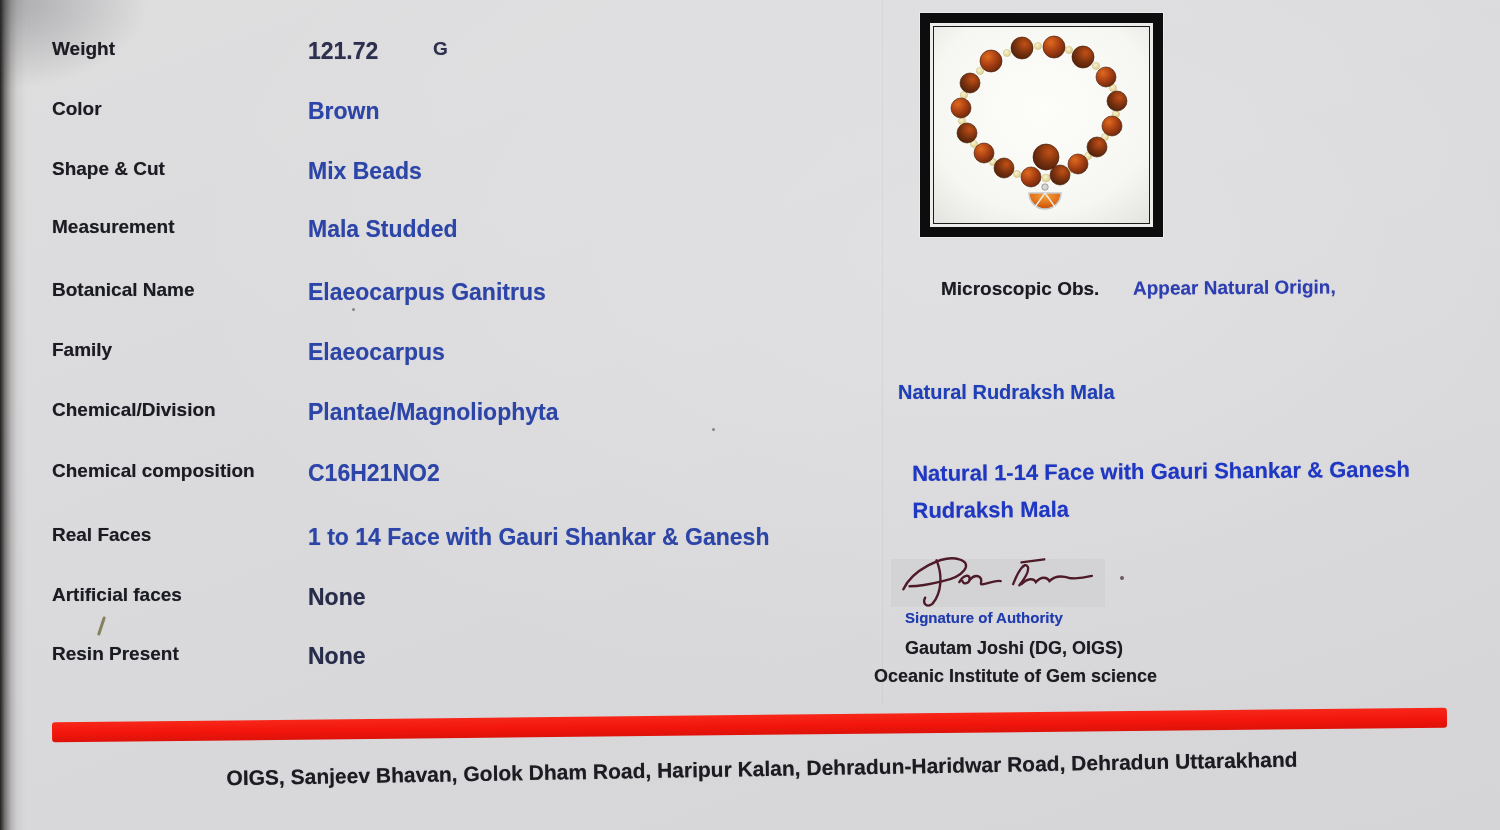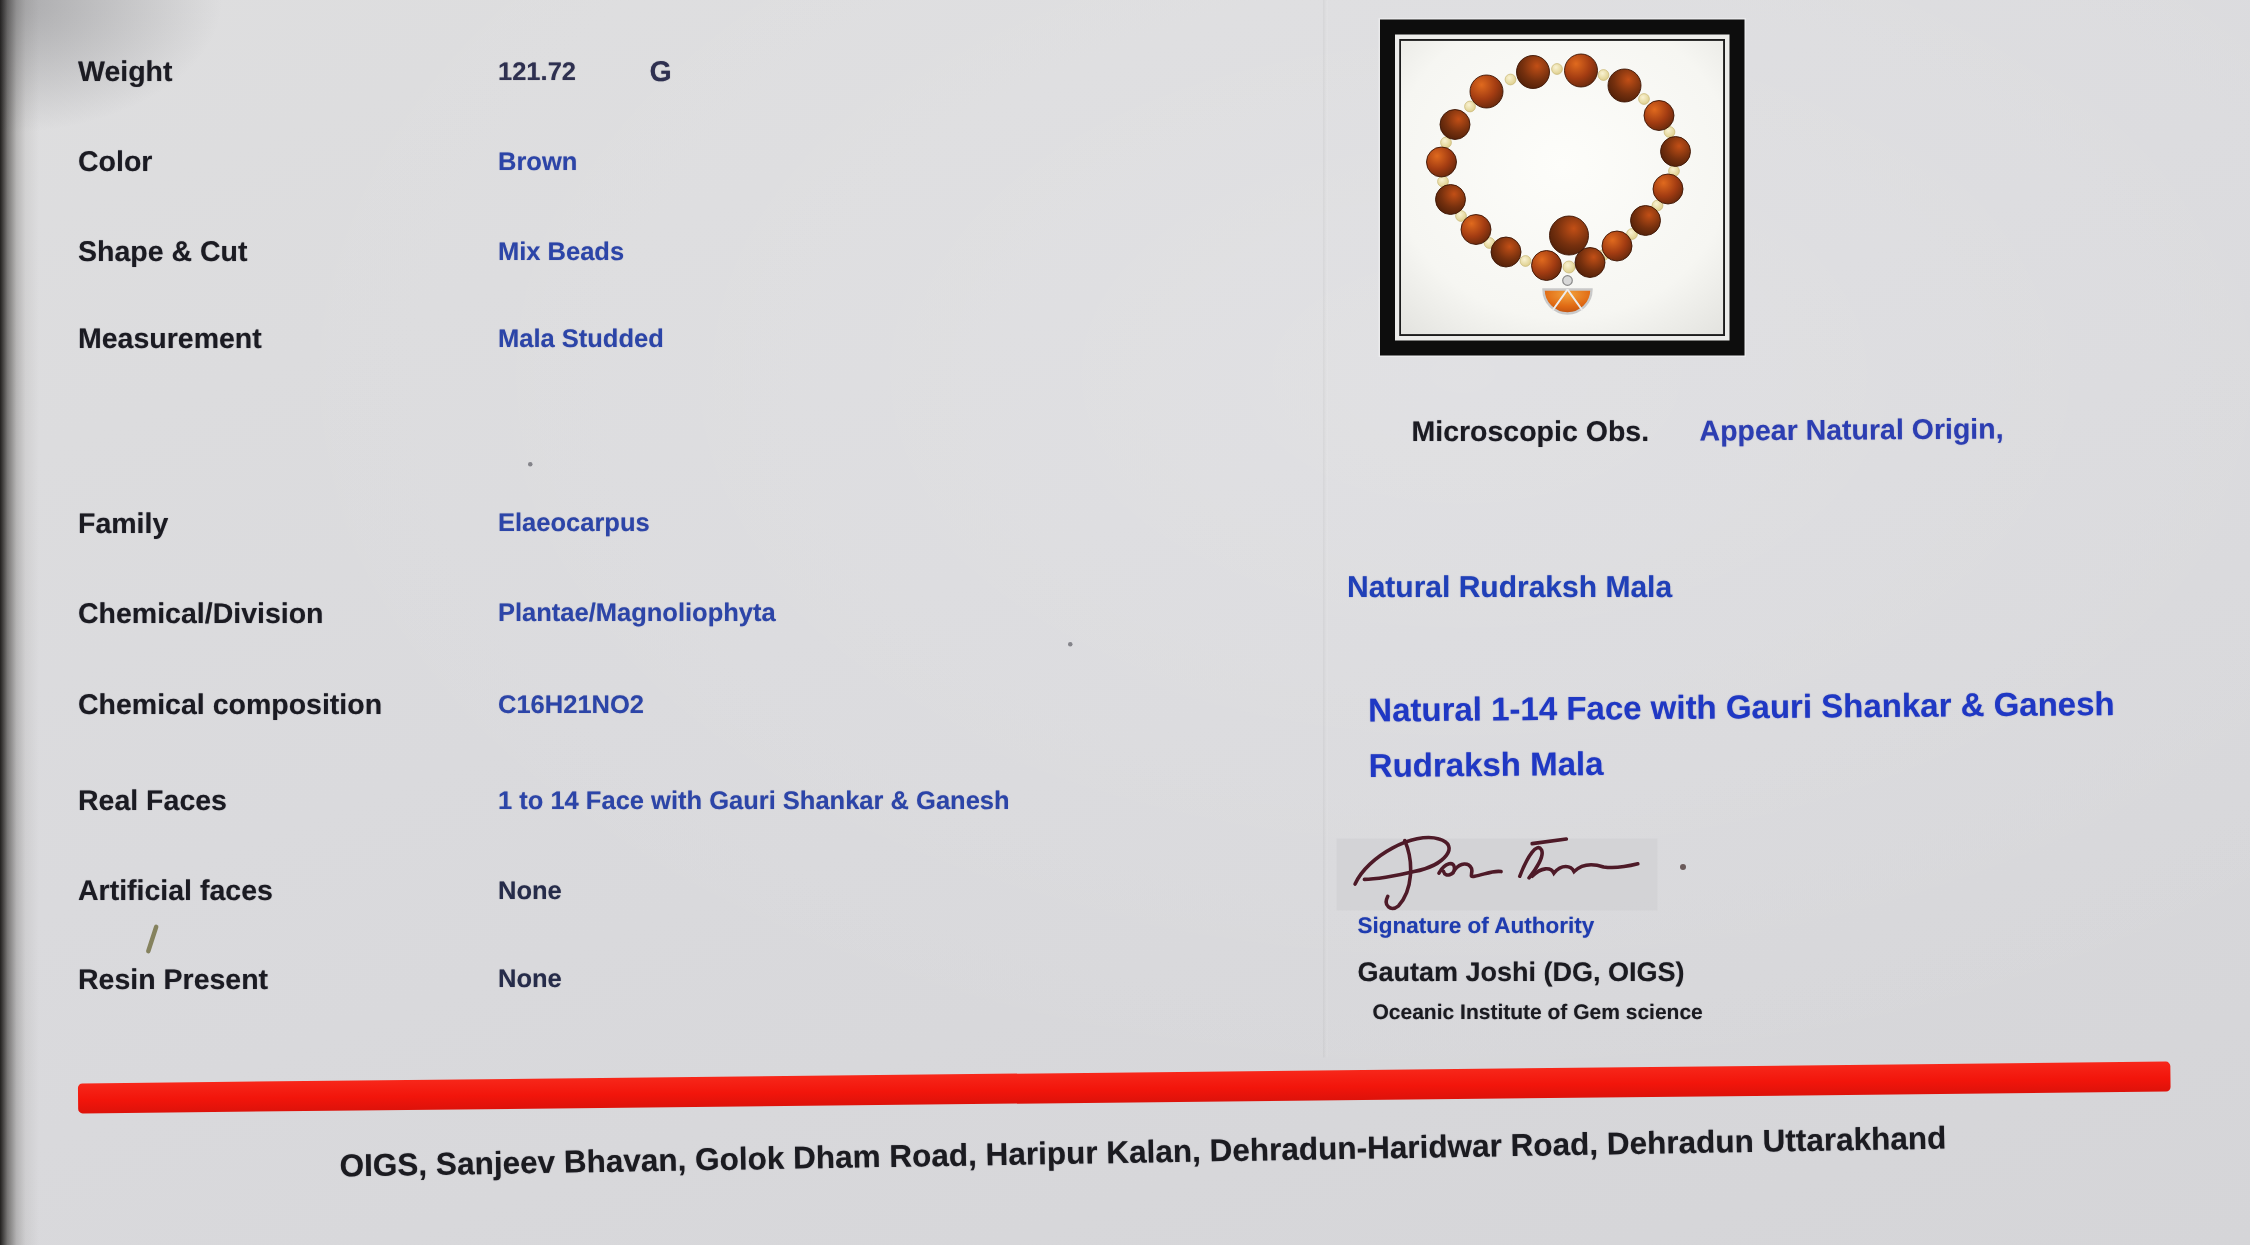--- a/index.html
+++ b/index.html
@@ -20,22 +20,22 @@
   .crease{position:absolute;left:882px;top:0;width:3px;height:705px;
     background:linear-gradient(to right,rgba(0,0,0,.045),rgba(255,255,255,.12));}
   .speck{position:absolute;border-radius:50%;background:#84848a;}
   .pen-mark{position:absolute;left:100px;top:616px;width:3px;height:20px;background:#6f6b3f;
     transform:rotate(18deg);border-radius:2px;opacity:.8;}
 
   
   .prop-row{position:absolute;left:0;width:780px;height:26px;padding-left:34px;}
   .plabel{position:absolute;left:52px;white-space:nowrap;
     font-weight:700;font-size:19px;color:#1b1b22;text-shadow:0 0 .7px rgba(10,10,30,.45);}
-  .pvalue{position:absolute;left:332px;white-space:nowrap;
-    font-weight:700;font-size:17px;color:#2c45a8;text-shadow:0 0 .7px rgba(20,30,120,.35);}
+  .pvalue{position:absolute;left:308px;white-space:nowrap;
+    font-weight:700;font-size:23px;color:#2c45a8;text-shadow:0 0 .7px rgba(20,30,120,.35);}
   .punit{position:absolute;left:433px;white-space:nowrap;
     font-weight:700;font-size:19px;color:#2e3050;text-shadow:0 0 .7px rgba(10,10,40,.4);}
   .pvalue.dark{color:#2e3050;text-shadow:0 0 .7px rgba(10,10,40,.4);}
   .pvalue.navy{color:#262c4a;text-shadow:0 0 .7px rgba(10,10,40,.4);}
 
   
   .photo-frame{position:absolute;left:920px;top:13px;width:243px;height:224px;
     background:#0d0d0d;padding:10px;box-shadow:0 0 0 1px rgba(255,255,255,.35);}
   .photo-mat{width:100%;height:100%;background:#0d0d0d;border:3px solid #ececea;}
   .photo-inner{width:100%;height:100%;border:1px solid #1c1c1c;overflow:hidden;}
@@ -45,21 +45,21 @@
   .line{position:absolute;white-space:nowrap;font-weight:700;}
   .micro-label{left:913px;top:278px;font-size:19px;color:#1b1b22;text-shadow:0 0 .7px rgba(10,10,30,.45);margin-left:28px;}
   .micro-value{left:1133px;top:277px;font-size:19px;color:#2c3eb2;transform:rotate(-.4deg);text-shadow:0 0 .8px rgba(20,30,140,.35);}
   .ident{left:898px;top:381px;font-size:20px;color:#2040b8;text-shadow:0 0 .8px rgba(20,30,140,.4);}
   .heading{position:absolute;left:912px;top:455px;width:560px;font-weight:700;font-size:22px;line-height:37px;
     color:#1f38c4;transform:rotate(-.5deg);transform-origin:left top;text-shadow:0 0 .8px rgba(15,25,150,.45);}
   .sig-backdrop{position:absolute;left:891px;top:559px;width:214px;height:48px;background:#cfcfd3;opacity:.65;}
   .sig-svg{position:absolute;left:896px;top:550px;width:225px;height:58px;}
   .sig-title{left:905px;top:609px;font-size:15px;color:#1e3cb0;text-shadow:0 0 .7px rgba(20,30,140,.4);}
   .sig-name{left:905px;top:638px;font-size:18px;color:#1b1b20;text-shadow:0 0 .7px rgba(10,10,30,.45);}
-  .sig-org{left:915px;top:666px;font-size:14px;color:#1b1b20;text-shadow:0 0 .7px rgba(10,10,30,.45);}
+  .sig-org{left:874px;top:666px;font-size:18px;color:#1b1b20;text-shadow:0 0 .7px rgba(10,10,30,.45);}
 
   
   .red-bar{position:absolute;left:52px;top:715px;width:1395px;height:20px;
     background:linear-gradient(to bottom,#f7271a 0%,#f2150b 55%,#dd120a 100%);
     transform:rotate(-.6deg);border-radius:3px;}
   .footer{position:absolute;left:212px;top:757px;width:1100px;text-align:center;white-space:nowrap;
     font-weight:700;font-size:21px;color:#1b1b20;transform:rotate(-1deg);transform-origin:center;
     text-shadow:0 0 .7px rgba(10,10,30,.5);}
 </style>
 </head>
@@ -84,20 +84,24 @@
     <span class="plabel">Color</span>
     <span class="pvalue">Brown</span>
   </div>
   <div class="prop-row" style="top:158px">
     <span class="plabel">Shape &amp; Cut</span>
     <span class="pvalue">Mix Beads</span>
   </div>
   <div class="prop-row" style="top:216px">
     <span class="plabel">Measurement</span>
     <span class="pvalue">Mala Studded</span>
+  </div>
+  <div class="prop-row" style="top:279px">
+    <span class="plabel">Botanical Name</span>
+    <span class="pvalue">Elaeocarpus Ganitrus</span>
   </div>
   <div class="prop-row" style="top:339px">
     <span class="plabel">Family</span>
     <span class="pvalue">Elaeocarpus</span>
   </div>
   <div class="prop-row" style="top:399px">
     <span class="plabel">Chemical/Division</span>
     <span class="pvalue">Plantae/Magnoliophyta</span>
   </div>
   <div class="prop-row" style="top:460px">

